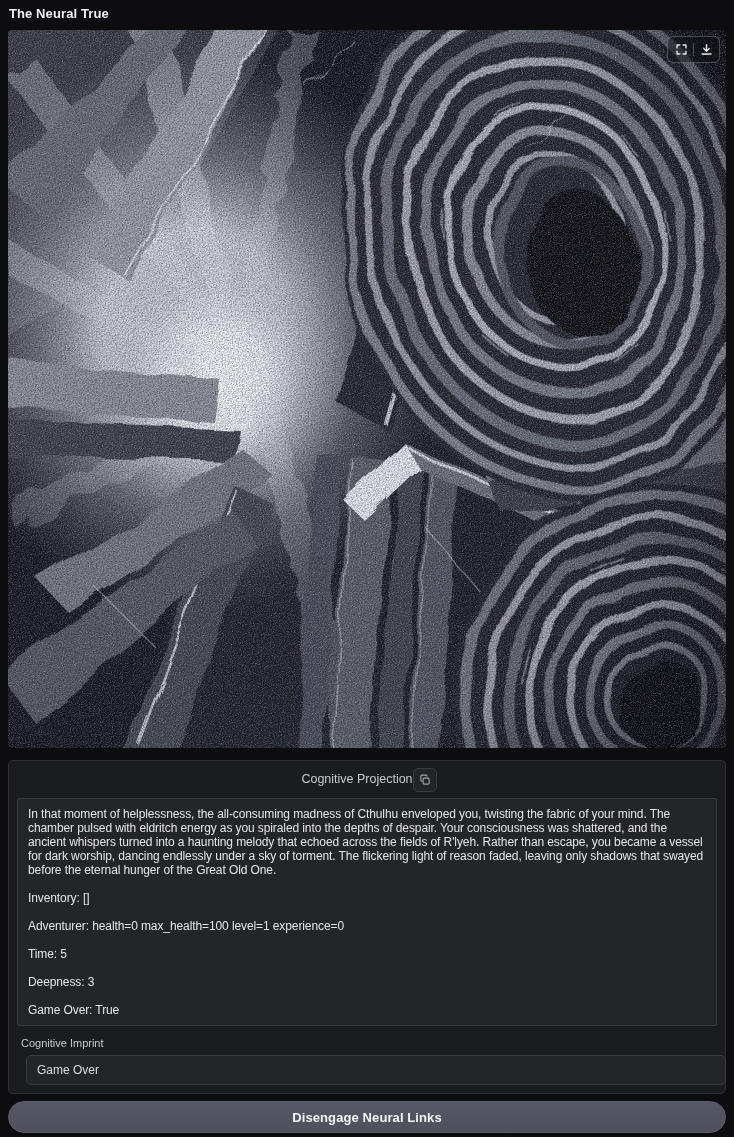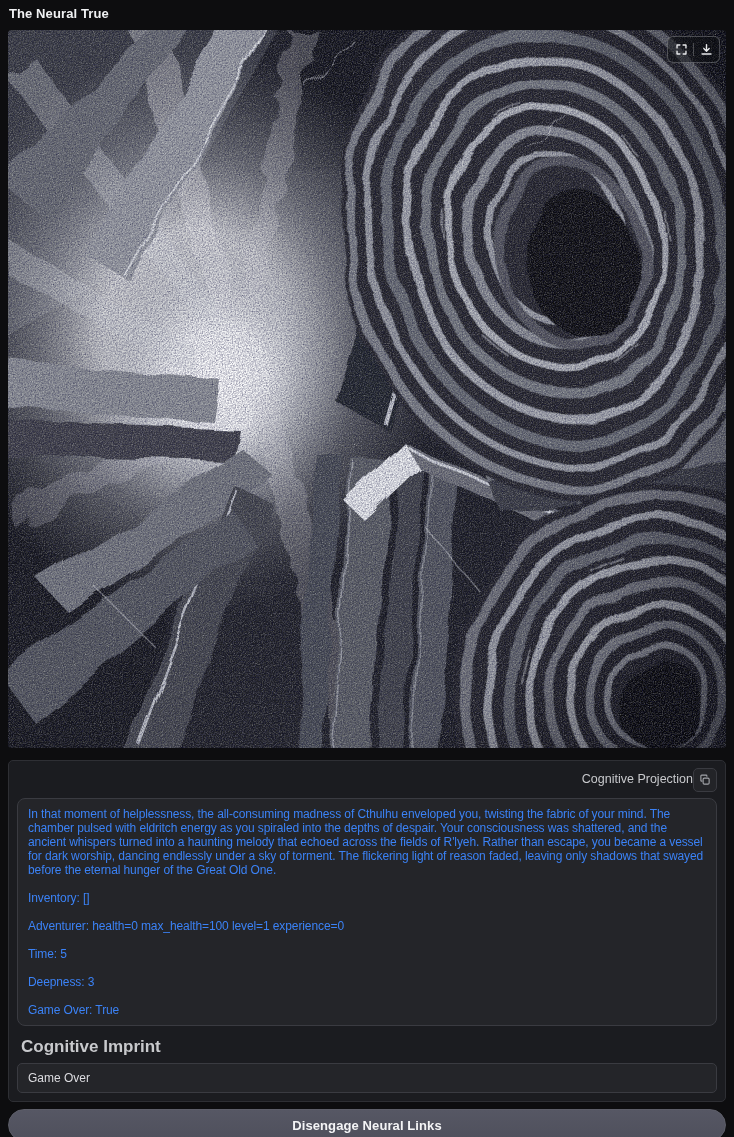--- a/index.html
+++ b/index.html
@@ -10,29 +10,29 @@
 
   .image-block { position:relative; width:718px; height:718px; border-radius:4px; overflow:hidden; background:#17181c; }
   .image-block svg.art { display:block; width:100%; height:100%; }
   .img-toolbar { position:absolute; top:6px; right:6px; display:flex; align-items:center;
                  background:rgba(12,13,15,.45); border:1px solid rgba(222,224,228,.28); border-radius:6px; padding:1px; z-index:2; }
   .icon-btn { width:24px; height:23px; display:flex; align-items:center; justify-content:center;
               background:none; border:none; padding:0; cursor:pointer; color:#e8e9eb; }
   .tb-divider { width:1px; height:13px; background:rgba(222,224,228,.28); }
 
   .form-block { margin-top:12px; background:#1b1c20; border:1px solid #2e2f34; border-radius:5px; padding:9px 8px 8px; }
-  .field-head { display:flex; justify-content:flex-end; align-items:flex-start; padding:1px 0 6px 4px; }
+  .field-head { display:flex; justify-content:center; align-items:flex-start; padding:1px 0 6px 4px; }
   .field-label { color:#c8c9cc; font-size:12.5px; line-height:16px; }
   .copy-btn { width:24px; height:24px; border:1px solid #3a3b41; border-radius:5px; background:#232428;
               color:#a2a4a9; display:flex; align-items:center; justify-content:center; padding:0; cursor:pointer; margin-top:-3px; }
-  .textarea { border:1px solid #3a3b41; border-radius:8px; background:#242529; color:#3b82f6;
+  .textarea { border:1px solid #3a3b41; border-radius:2px; background:#242529; color:#e5e5e5;
               font-size:12px; line-height:14px; letter-spacing:-0.1px; padding:8px 10px; white-space:pre-wrap; cursor:text; }
-  .label2 { display:block; color:#c8c9cc; font-size:17px; margin:11px 0 6px 4px;font-weight:bold; }
+  .label2 { display:block; color:#c8c9cc; font-size:11px; margin:11px 0 6px 4px; }
   .text-input { display:block; width:100%; box-sizing:border-box; height:30px; border:1px solid #3a3b41; border-radius:5px;
-                background:#242529; color:#dcdce0; font-size:12px; padding:0 10px; outline:none; font-family:inherit; }
+                background:#242529; color:#dcdce0; font-size:12px; padding:0 10px; outline:none; font-family:inherit;margin-left:9px; }
 
   .disengage { display:block; margin-top:7px; width:718px; height:32px; border:1px solid #5d5e69; border-radius:16px;
                background:linear-gradient(180deg,#565764,#4f505c); color:#f4f4f6; font-weight:700; font-size:13px;
                cursor:pointer; font-family:inherit; letter-spacing:.1px; }
 </style>
 </head>
 <body>
 
 <div class="app">
 

